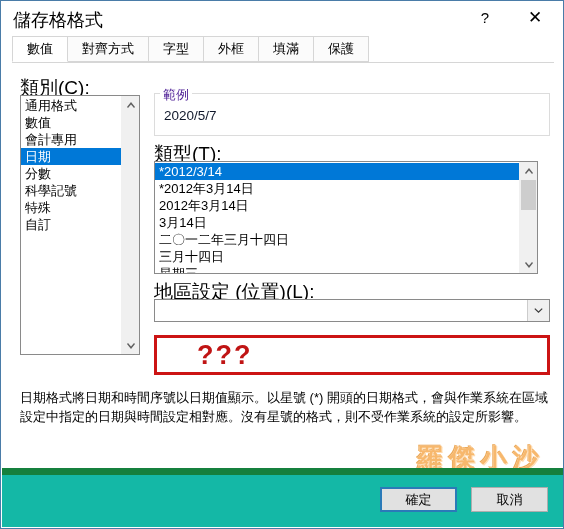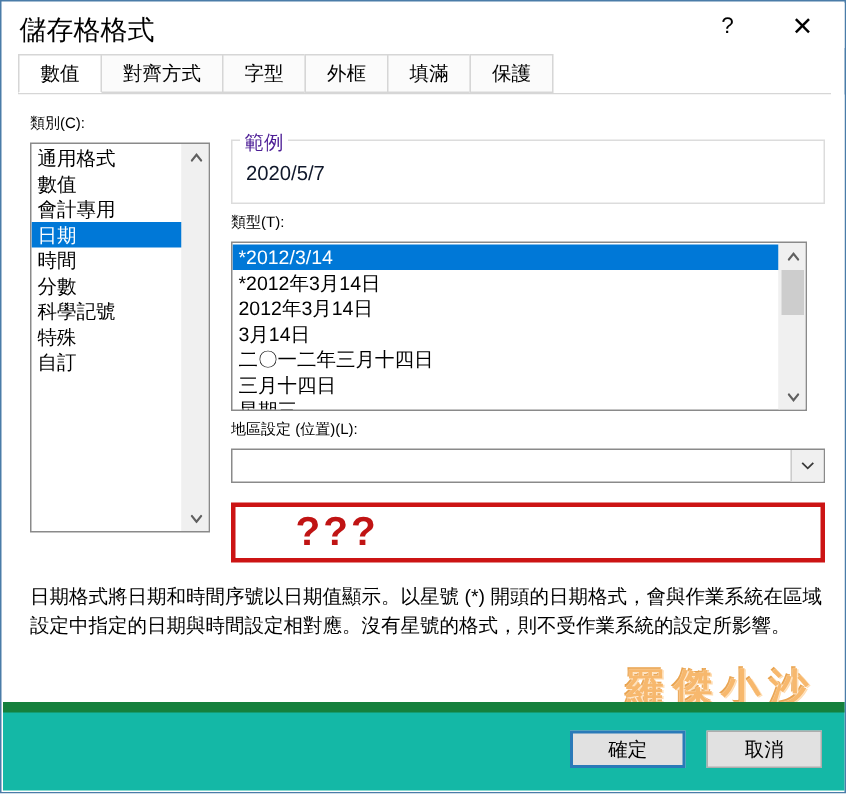--- a/index.html
+++ b/index.html
@@ -86,21 +86,21 @@
   
   .body-panel {
     position: absolute;
     left: 1px; top: 62px;
     width: 562px; height: 410px;
     background: #ffffff;
   }
 
   .field-label {
     position: absolute;
-    font-size: 10px;
+    font-size: 19px;
     color: #000000;
     white-space: nowrap;
   }
 
   
   #category-label { left: 18px; top: 12px; }
   .listbox {
     position: absolute;
     background: #ffffff;
     border: 1px solid #8a8a8a;
@@ -336,21 +336,20 @@
 
   <div class="body-panel">
 
     <div class="field-label" id="category-label">類別(C):</div>
     <div class="listbox" id="category-list">
       <div class="list-inner">
         <div class="list-item">通用格式</div>
         <div class="list-item">數值</div>
         <div class="list-item">會計專用</div>
         <div class="list-item selected">日期</div>
-        <div class="list-item">時間</div>
         <div class="list-item">分數</div>
         <div class="list-item">科學記號</div>
         <div class="list-item">特殊</div>
         <div class="list-item">自訂</div>
       </div>
       <div class="scrollbar">
         <div class="sb-arrow up">
           <svg width="8" height="6" viewBox="0 0 8 6">
               <path d="M4 0 L8 5 L7 6 L4 2.4 L1 6 L0 5 Z" fill="#606060"></path>
             </svg>

